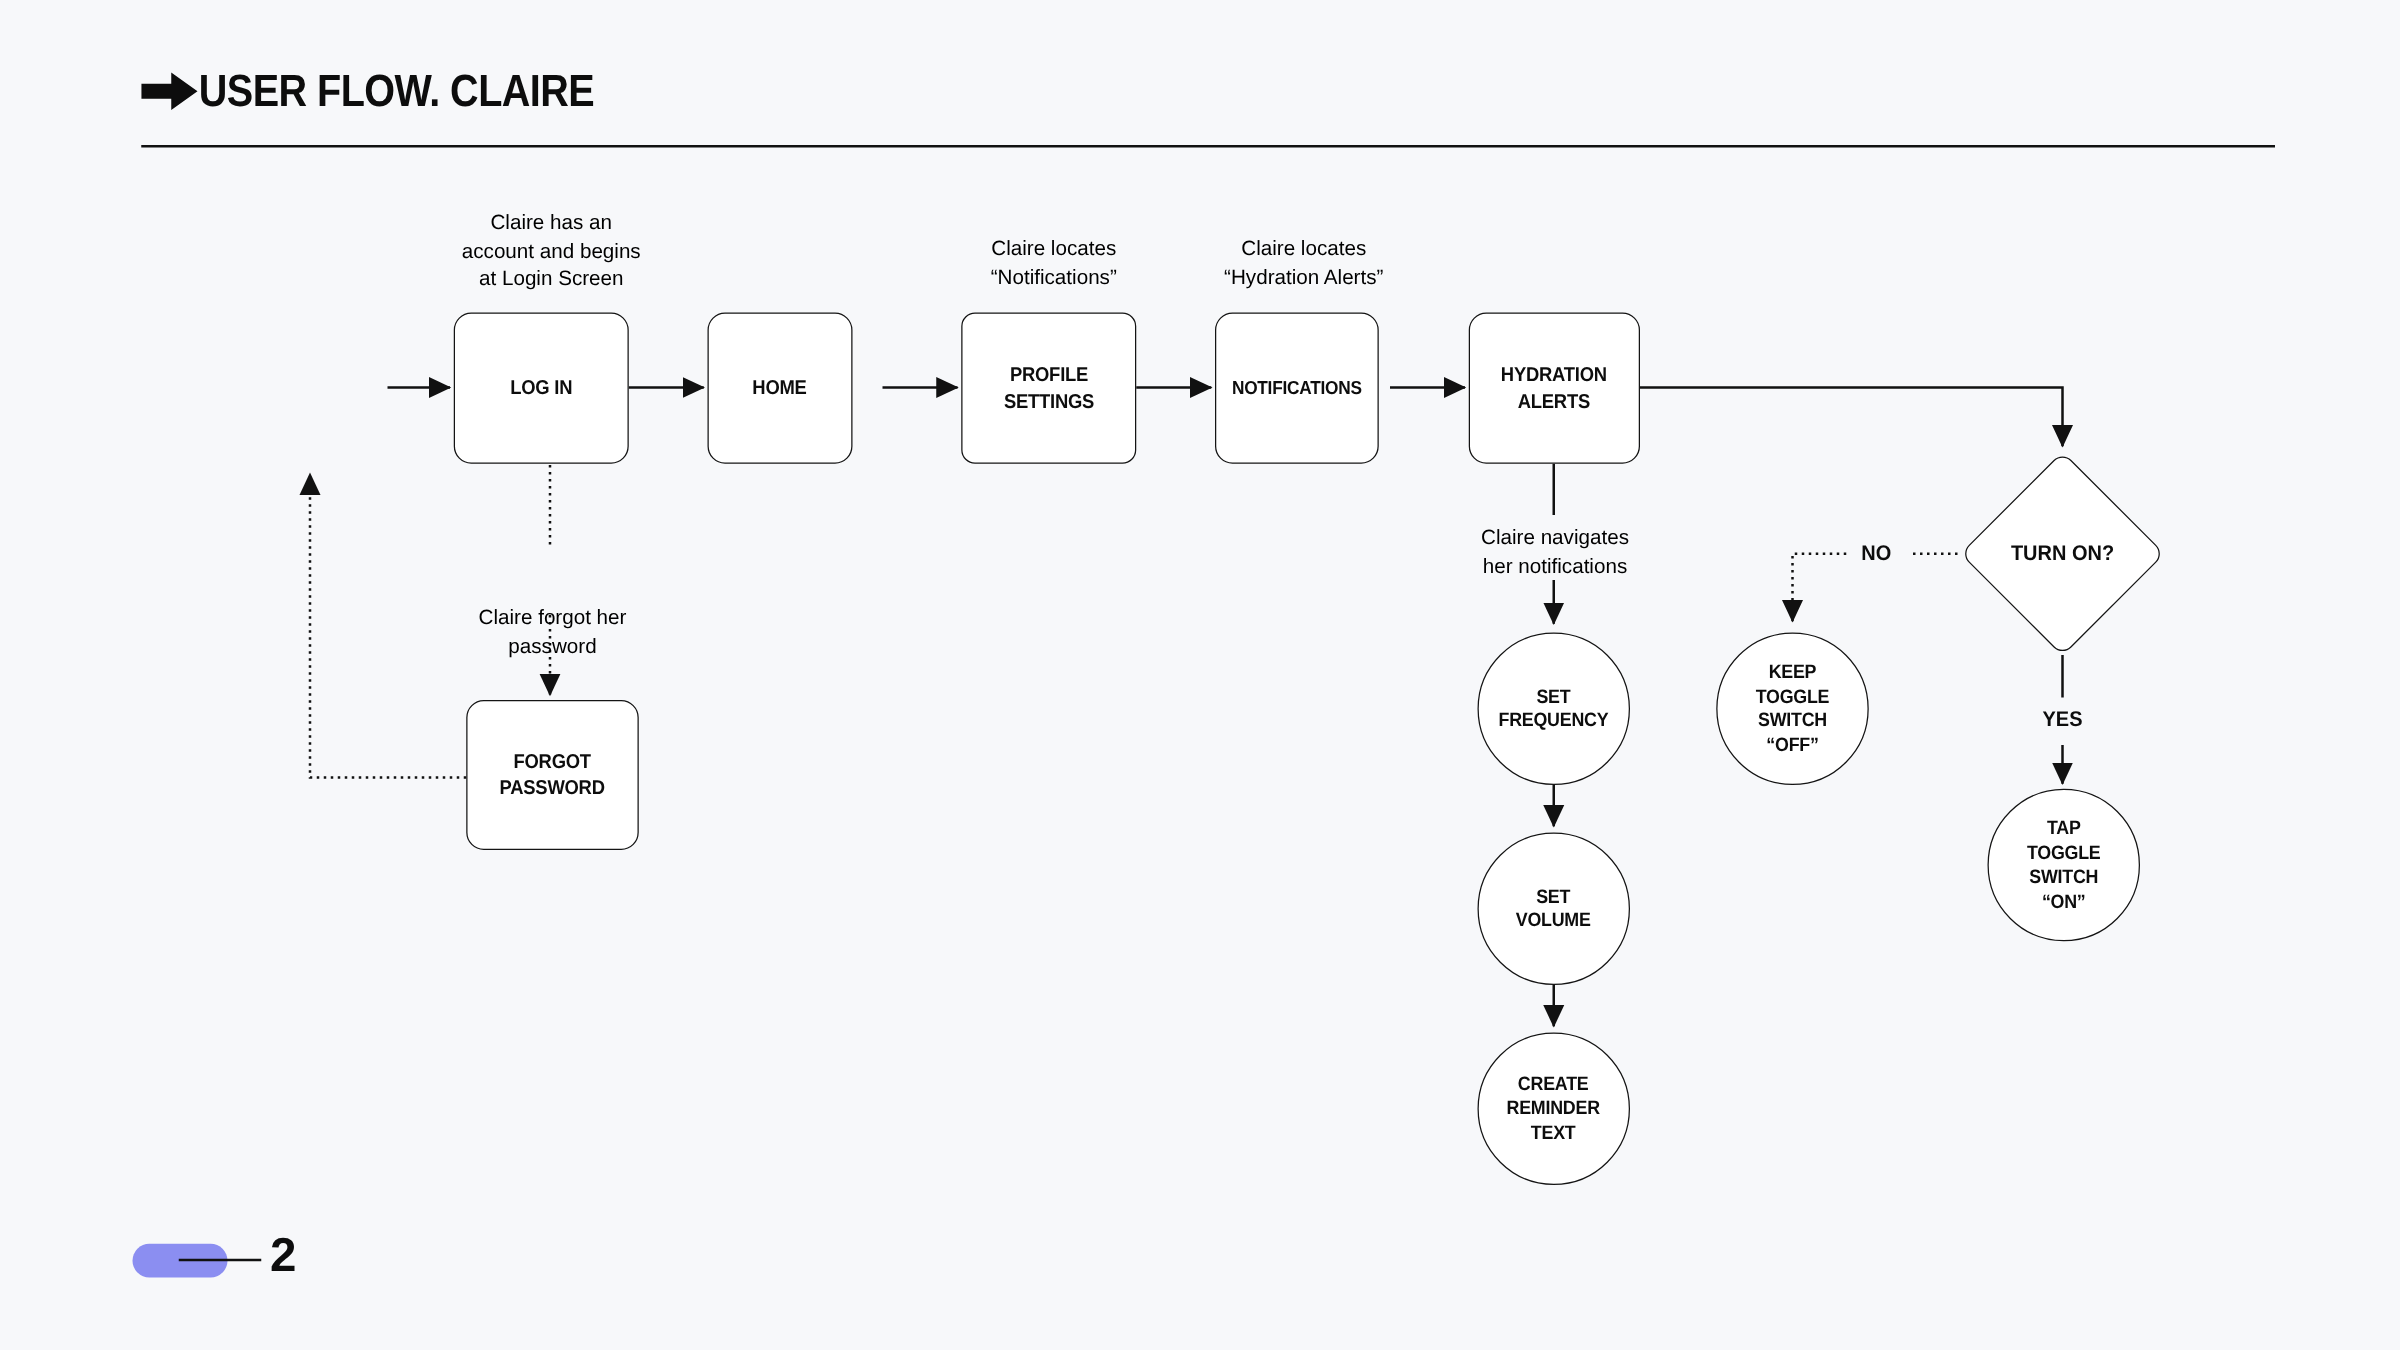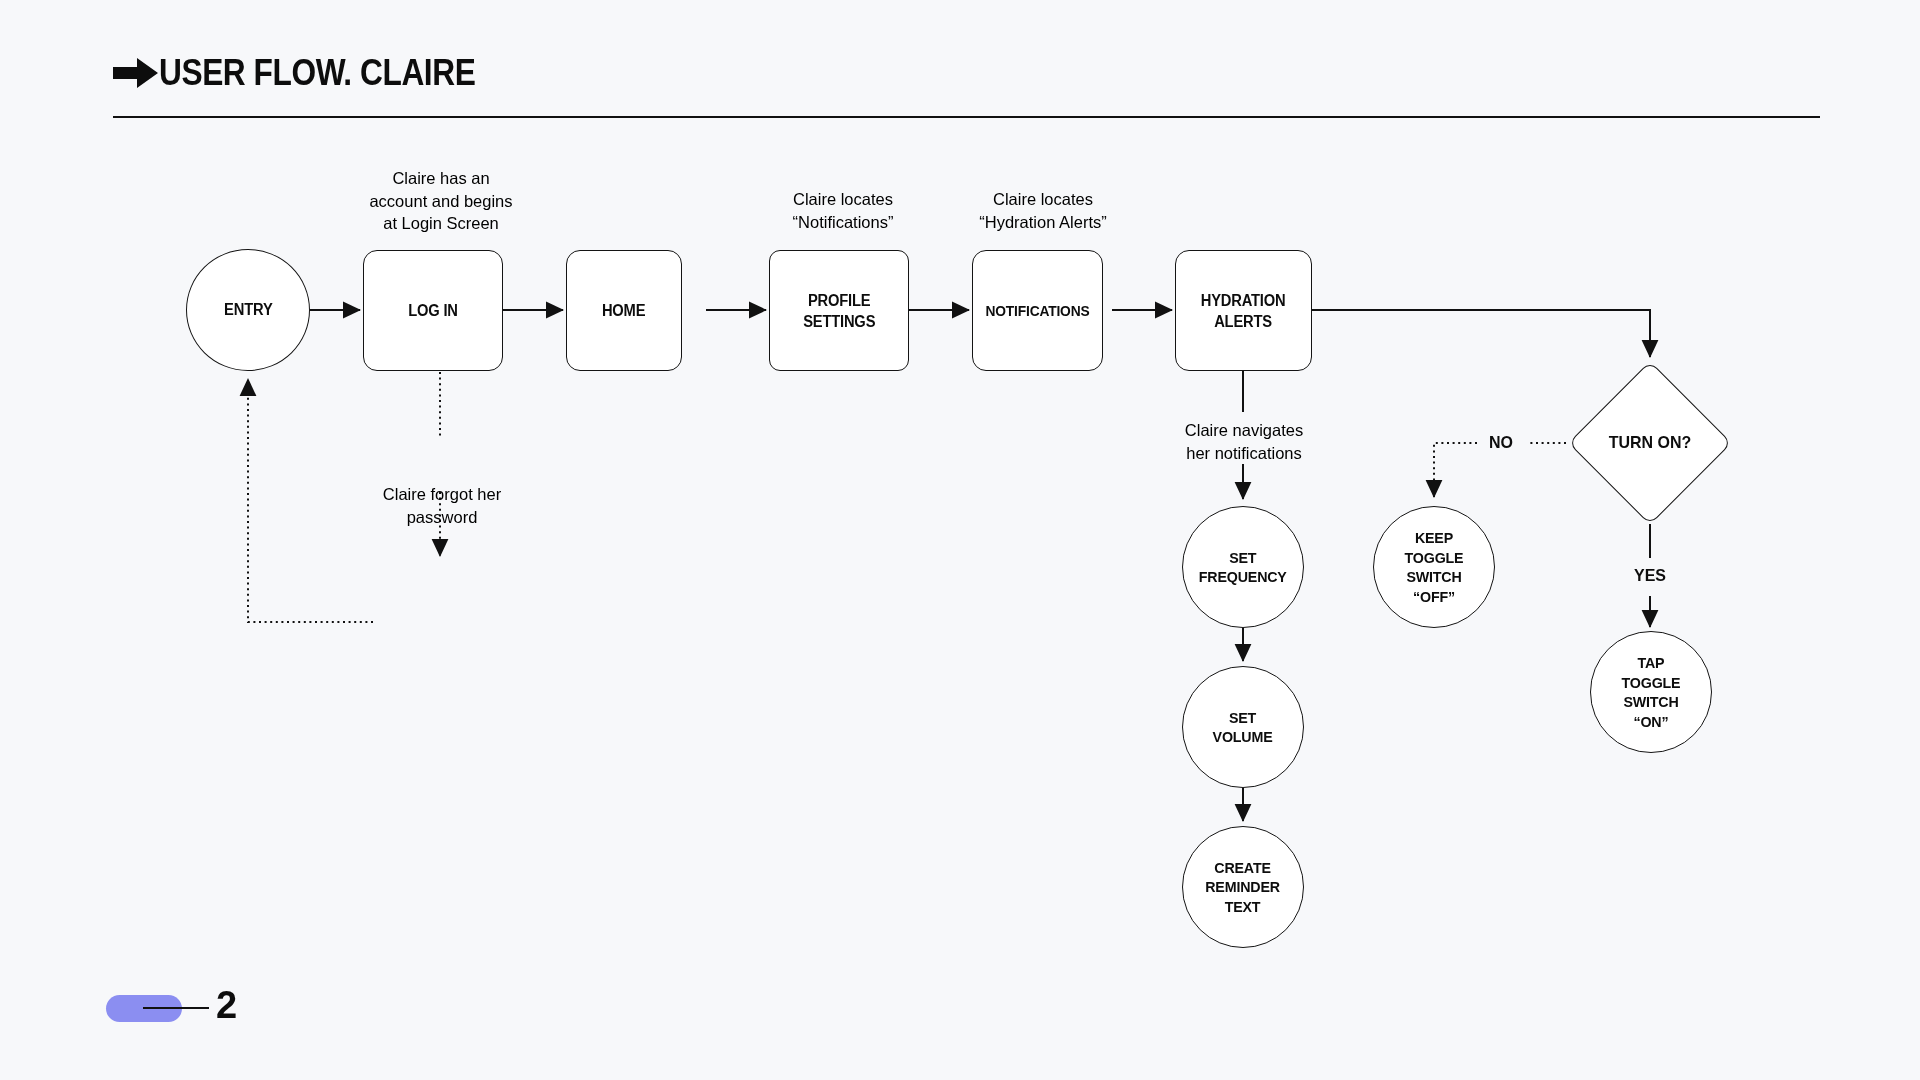--- a/index.html
+++ b/index.html
@@ -139,23 +139,20 @@
 at Login Screen</div>
   <div class="ann" style="left:728px;top:188px;">Claire locates
 “Notifications”</div>
   <div class="ann" style="left:928px;top:188px;">Claire locates
 “Hydration Alerts”</div>
   <div class="ann" style="left:327px;top:443px;margin-top:40px;">Claire forgot her
 password</div>
   <div class="ann" style="left:1129px;top:419px;">Claire navigates
 her notifications</div>
 
-  <div class="node" style="left:186px;top:249px;width:124px;height:122px;border-radius:50%;font-size:16px;">
-    <span class="label">ENTRY</span>
-  </div>
 
   <div class="node box" style="left:363px;top:250px;width:140px;height:121px;">
     <span class="label">LOG IN</span>
   </div>
 
   <div class="node box" style="left:566px;top:250px;width:116px;height:121px;align-items:center;">
     <span class="label">HOME</span>
   </div>
 
   <div class="node box" style="left:769px;top:250px;width:140px;height:121px;border-radius:11px;">
@@ -165,20 +162,24 @@
 
   <div class="node box" style="left:972px;top:250px;width:131px;height:121px;font-size:15px;">
     <span class="label">NOTIFICATIONS</span>
   </div>
 
   <div class="node box" style="left:1175px;top:250px;width:137px;height:121px;">
     <span class="label">HYDRATION
 ALERTS</span>
   </div>
 
+  <div class="node box" style="left:373px;top:560px;width:138px;height:120px;">
+    <span class="label">FORGOT
+PASSWORD</span>
+  </div>
 
   <div class="node circle" style="left:1182px;top:506px;width:122px;height:122px;">
     <span class="label">SET
 FREQUENCY</span>
   </div>
 
   <div class="node circle" style="left:1182px;top:666px;width:122px;height:122px;">
     <span class="label">SET
 VOLUME</span>
   </div>

